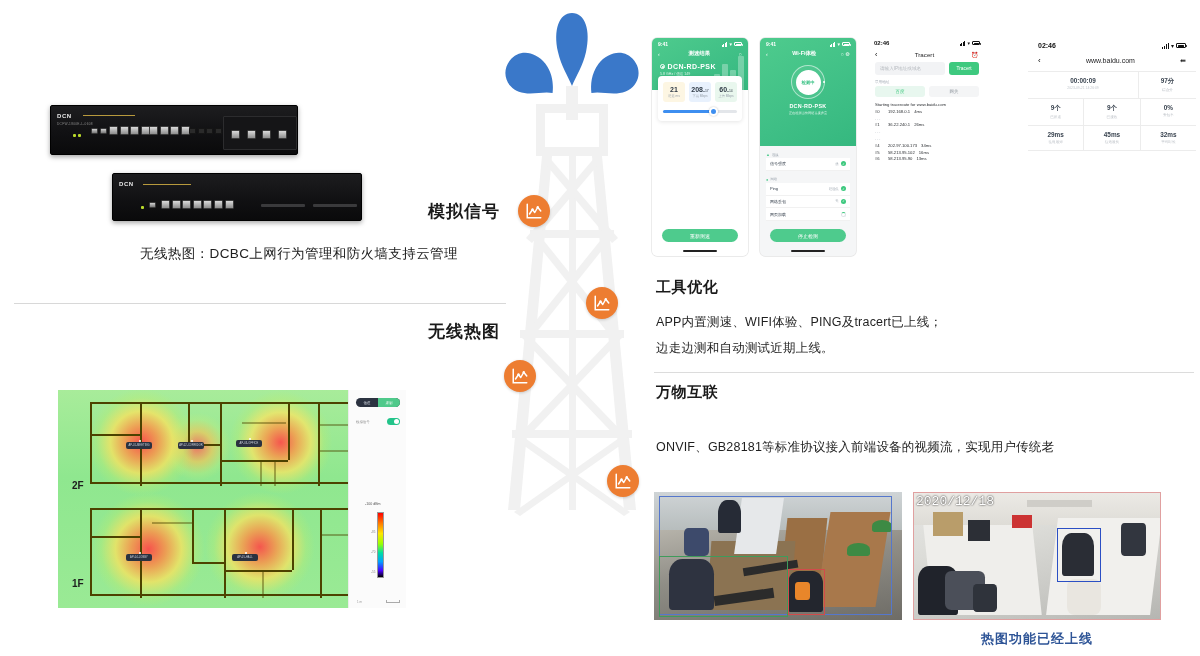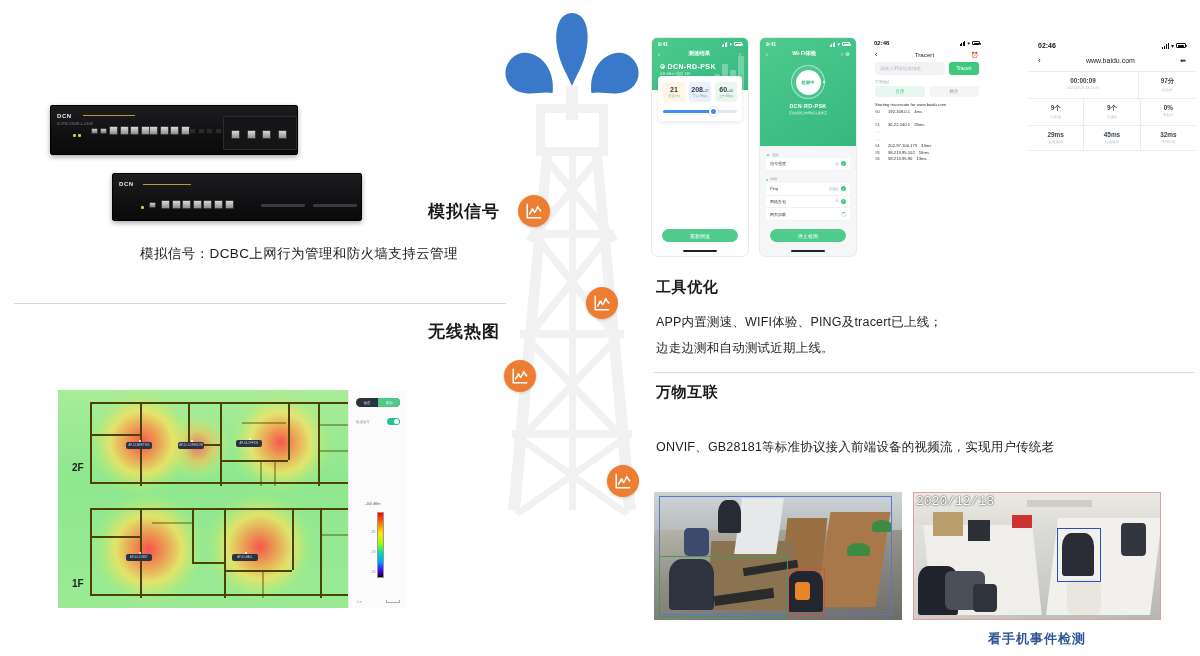--- a/index.html
+++ b/index.html
@@ -281,21 +281,21 @@
           <div class="p"></div>
             <div class="p"></div>
             <div class="p"></div>
         </div>
         <div class="slotbar" style="left:148px;top:30px;width:44px;"></div>
         <div class="slotbar" style="left:200px;top:30px;width:44px;"></div>
       </div>
     </div>
 
     <div class="left-title" id="devcat-title">模拟信号</div>
-    <div class="left-sub" id="devcat-sub">模拟信号：DCBC上网行为管理和防火墙支持云管理</div>
+    <div class="left-sub" id="devcat-sub">无线热图：DCBC上网行为管理和防火墙支持云管理</div>
 
     <div class="divider" id="div1"></div>
 
     <div class="left-title" id="heat-title">无线热图</div>
 
     <div class="heatmap">
       <div class="hm-bg"></div>
 
       <div class="floorplan fp2">
         <div class="wall v" style="left:48px;top:0;height:82px;"></div>
@@ -317,21 +317,21 @@
         </div>
         <div class="ap-chip" style="left:86px;top:38px;">
           <div class="ap-dot"></div>
             <span>AP-02-CORRIDOR</span>
         </div>
         <div class="ap-chip" style="left:144px;top:36px;">
           <div class="ap-dot"></div>
             <span>AP-03-OFFICE</span>
         </div>
       </div>
-      <div class="floor-label" style="left:14px;top:72px;">2F</div>
+      <div class="floor-label" style="left:14px;top:90px;">2F</div>
 
       <div class="floorplan fp1">
         <div class="wall v" style="left:48px;top:0;height:88px;"></div>
         <div class="wall v" style="left:100px;top:0;height:52px;"></div>
         <div class="wall v" style="left:132px;top:0;height:88px;"></div>
         <div class="wall v" style="left:200px;top:0;height:60px;"></div>
         <div class="wall v" style="left:228px;top:0;height:88px;"></div>
         <div class="wall h" style="left:0;top:26px;width:48px;"></div>
         <div class="wall h" style="left:100px;top:52px;width:32px;"></div>
         <div class="wall h" style="left:132px;top:60px;width:68px;"></div>
@@ -753,16 +753,16 @@
         <div style="position:absolute;left:62%;top:68%;width:14%;height:28%;background:#e9e6e0;border-radius:22%;"></div>
         <div style="position:absolute;left:40%;top:18%;width:8%;height:10%;background:#cc3333;"></div>
         <div style="position:absolute;left:24%;top:72%;width:10%;height:22%;background:#2f333b;border-radius:16%;"></div>
         <div style="position:absolute;left:84%;top:24%;width:10%;height:26%;background:#32363f;border-radius:14%;"></div>
         <div style="position:absolute;left:46%;top:6%;width:26%;height:6%;background:#cfcdc8;"></div>
       </div>
       <div class="box" style="left:0;top:0;width:100%;height:100%;border-color:#e0a0a0;"></div>
       <div class="box" style="left:58%;top:28%;width:18%;height:42%;border-color:#2b4fc4;border-width:1.5px;"></div>
       <div class="ts">2020/12/18</div>
     </div>
-    <div class="cap" style="left:265px;top:630px;width:248px;">看手机事件检测</div>
+    <div class="cap" style="left:265px;top:630px;width:248px;">热图功能已经上线</div>
 
   </div>
 </div>
 
 </body></html>

